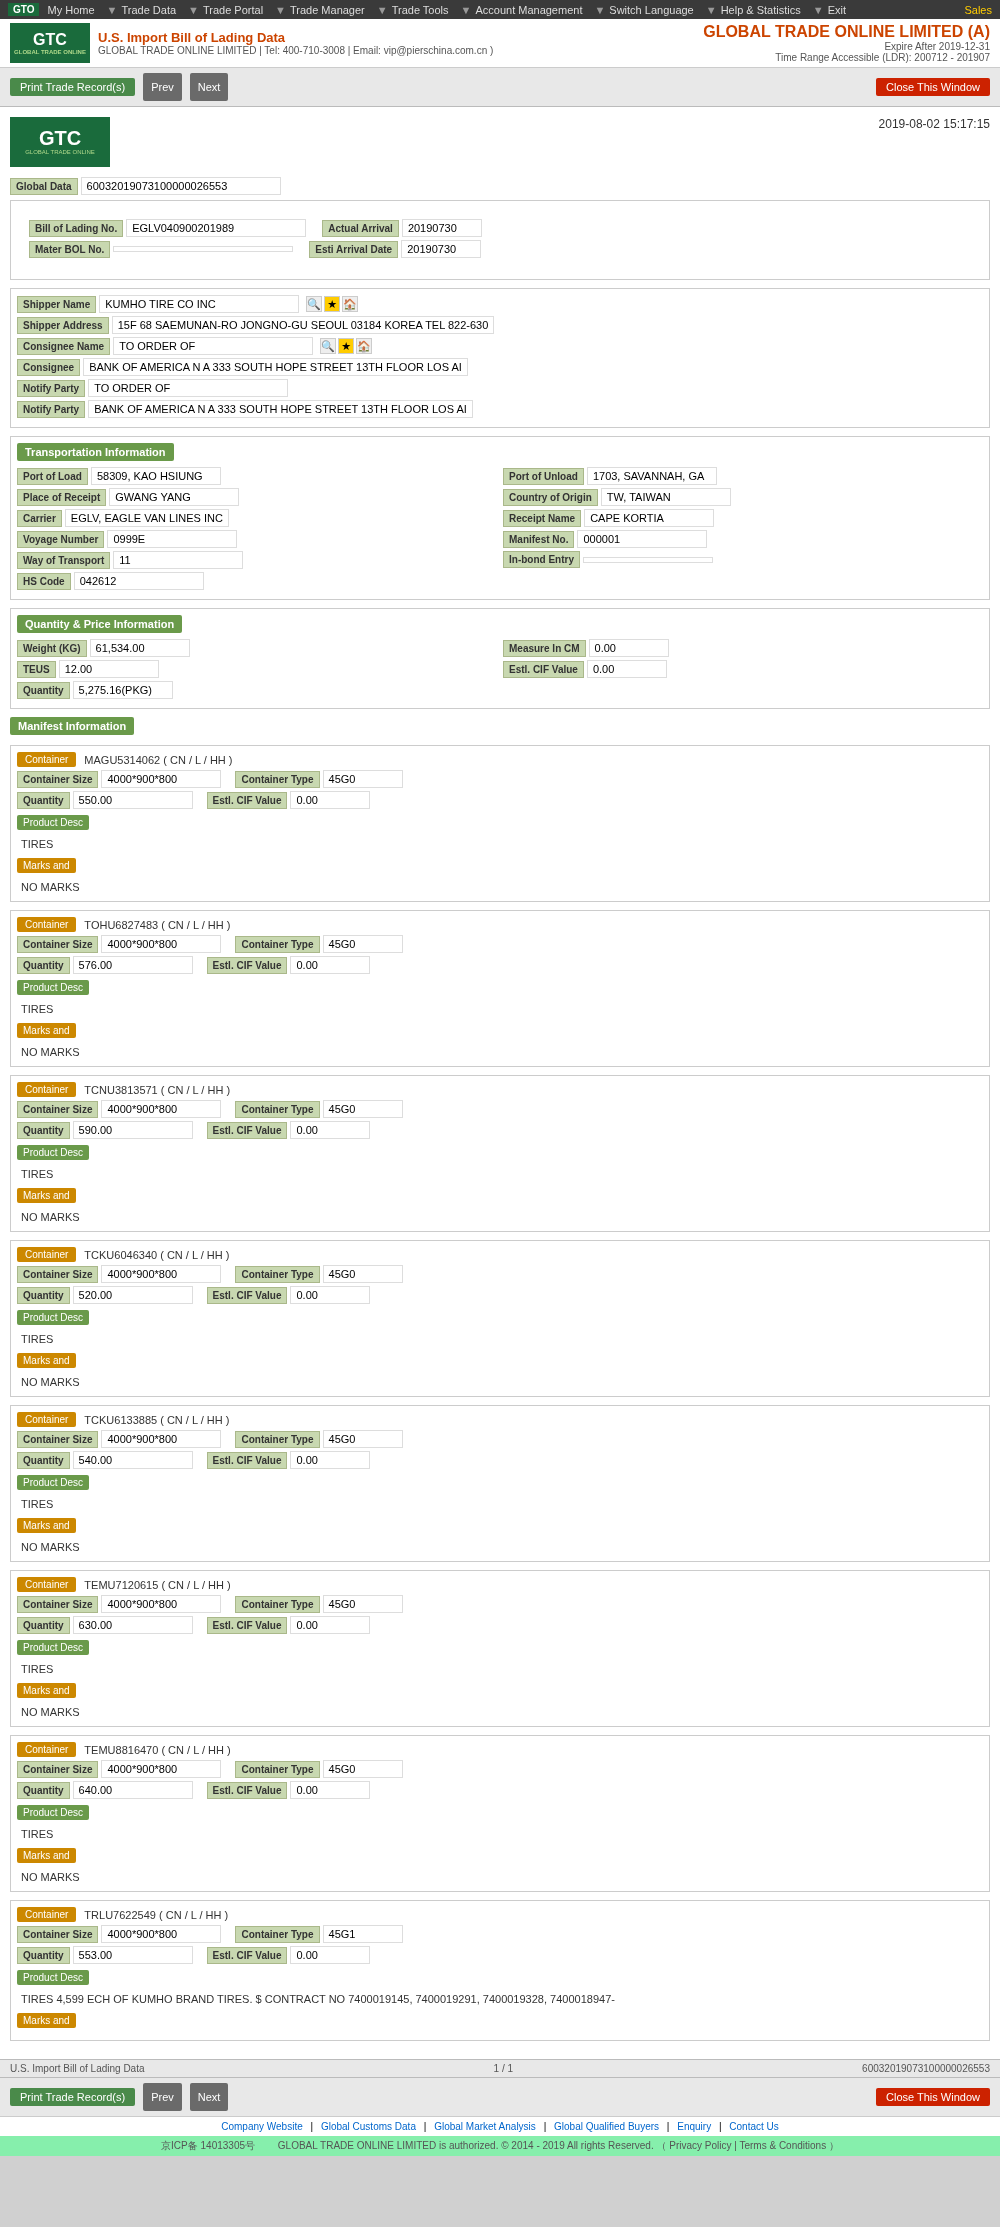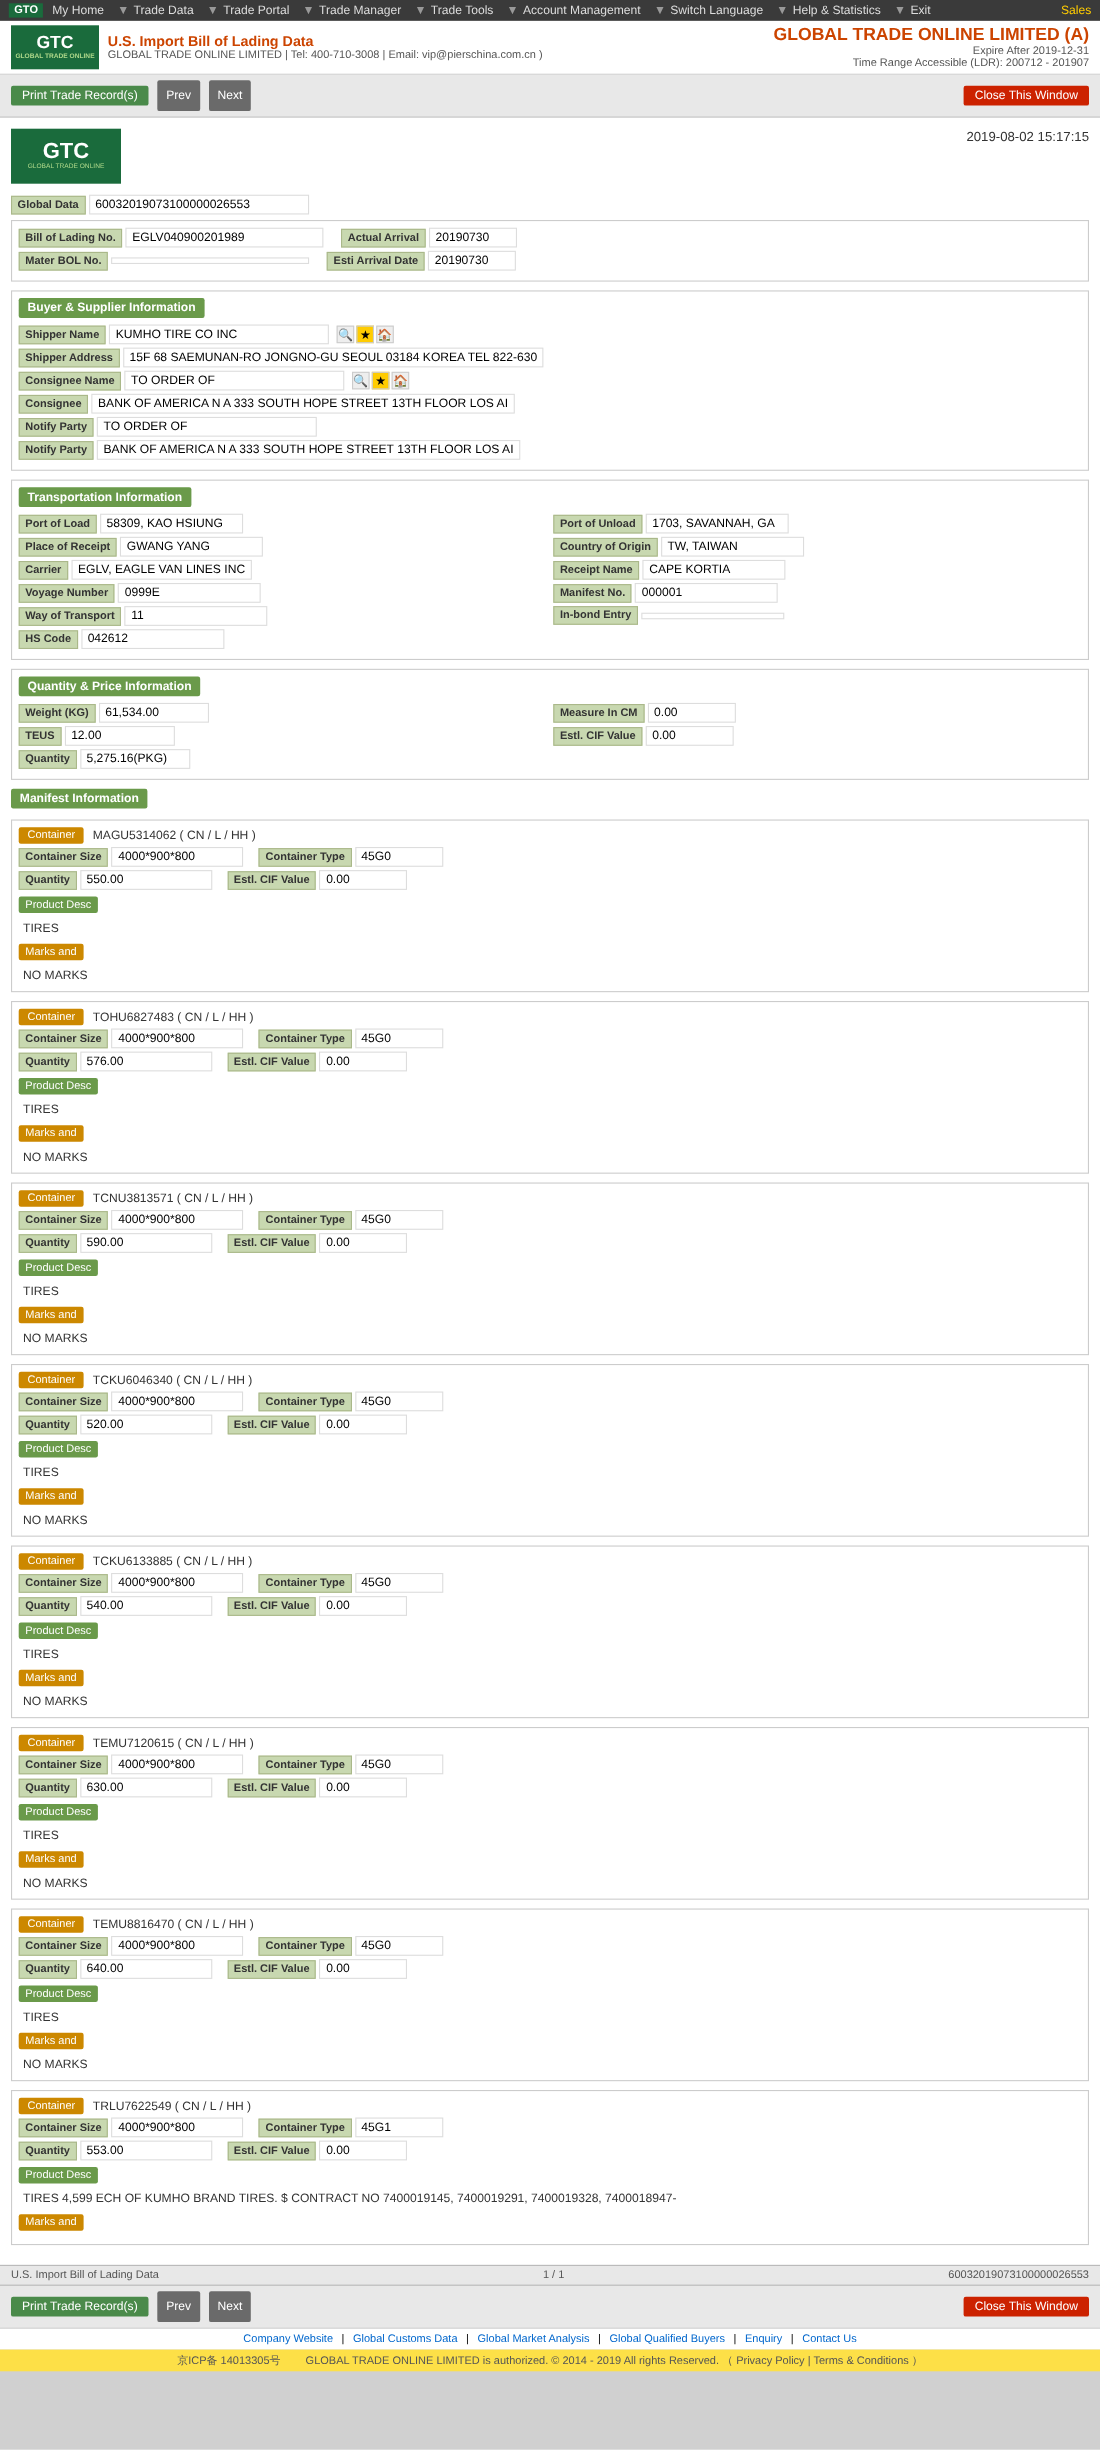--- a/index.html
+++ b/index.html
@@ -47,21 +47,21 @@
     
     .text-block { font-size: 11px; padding: 2px 4px; color: #333; }
     
     
     .page-footer { background: #e8e8e8; display: flex; align-items: center; justify-content: space-between; padding: 3px 10px; font-size: 10px; color: #555; border-top: 1px solid #bbb; }
     
     .bottom-action-bar { background: #e8e8e8; display: flex; align-items: center; padding: 5px 10px; gap: 8px; border-top: 1px solid #bbb; }
     
     .footer-links { background: #fff; padding: 4px 10px; text-align: center; font-size: 10px; border-top: 1px solid #ccc; }
     .footer-links a { color: #0066cc; text-decoration: none; margin: 0 5px; }
-    .footer-copyright { text-align: center; font-size: 10px; color: #555; padding: 3px; background: #fde047; }
+    .footer-copyright { text-align: center; font-size: 10px; color: #555; padding: 3px; background: #86efac; }
     
     .icons-area { display: inline-flex; gap: 2px; margin-left: 4px; }
     .icon-btn { width: 16px; height: 16px; display: inline-flex; align-items: center; justify-content: center; cursor: pointer; }
     
     .two-col { display: flex; gap: 6px; }
     .two-col > div { flex: 1; }
     
     .spacer { flex: 1; }
   </style>
 </head>
@@ -130,41 +130,38 @@
       </div>
     </div>
     <div style="font-size:12px;color:#333;">2019-08-02 15:17:15</div>
   </div>
 
   <div class="grid-row" style="margin-bottom:5px;">
     <span class="lbl">Global Data</span>
     <span class="val val-wide">60032019073100000026553</span>
   </div>
 
-  <div style="border:1px solid #ccc;padding:6px;margin-bottom:8px;">
+  <div style="border:1px solid #ccc;padding:18px;margin-bottom:8px;">
     <div class="grid-row">
       <span class="lbl">Bill of Lading No.</span>
       <span class="val" style="min-width:180px;">EGLV040900201989</span>
       <span style="margin-left:10px;"></span>
       <span class="lbl">Actual Arrival</span>
       <span class="val">20190730</span>
     </div>
     <div class="grid-row" style="margin-top:3px;">
       <span class="lbl">Mater BOL No.</span>
       <span class="val" style="min-width:180px;"></span>
       <span style="margin-left:10px;"></span>
       <span class="lbl">Esti Arrival Date</span>
       <span class="val">20190730</span>
     </div>
   </div>
 
   <div style="border:1px solid #ccc;padding:6px;margin-bottom:8px;">
-    <div>
-      <span class="section-header">Buyer &amp; Supplier Information</span>
-    </div>
     <div class="grid-row">
       <span class="lbl">Shipper Name</span>
       <span class="val val-wide">KUMHO TIRE CO INC</span>
       <div class="icons-area">
         <span class="icon-btn" style="background:#eee;border:1px solid #ccc;">🔍</span>
         <span class="icon-btn" style="background:#ffcc00;border:1px solid #ccc;">★</span>
         <span class="icon-btn" style="background:#eee;border:1px solid #ccc;">🏠</span>
       </div>
     </div>
     <div class="grid-row">

